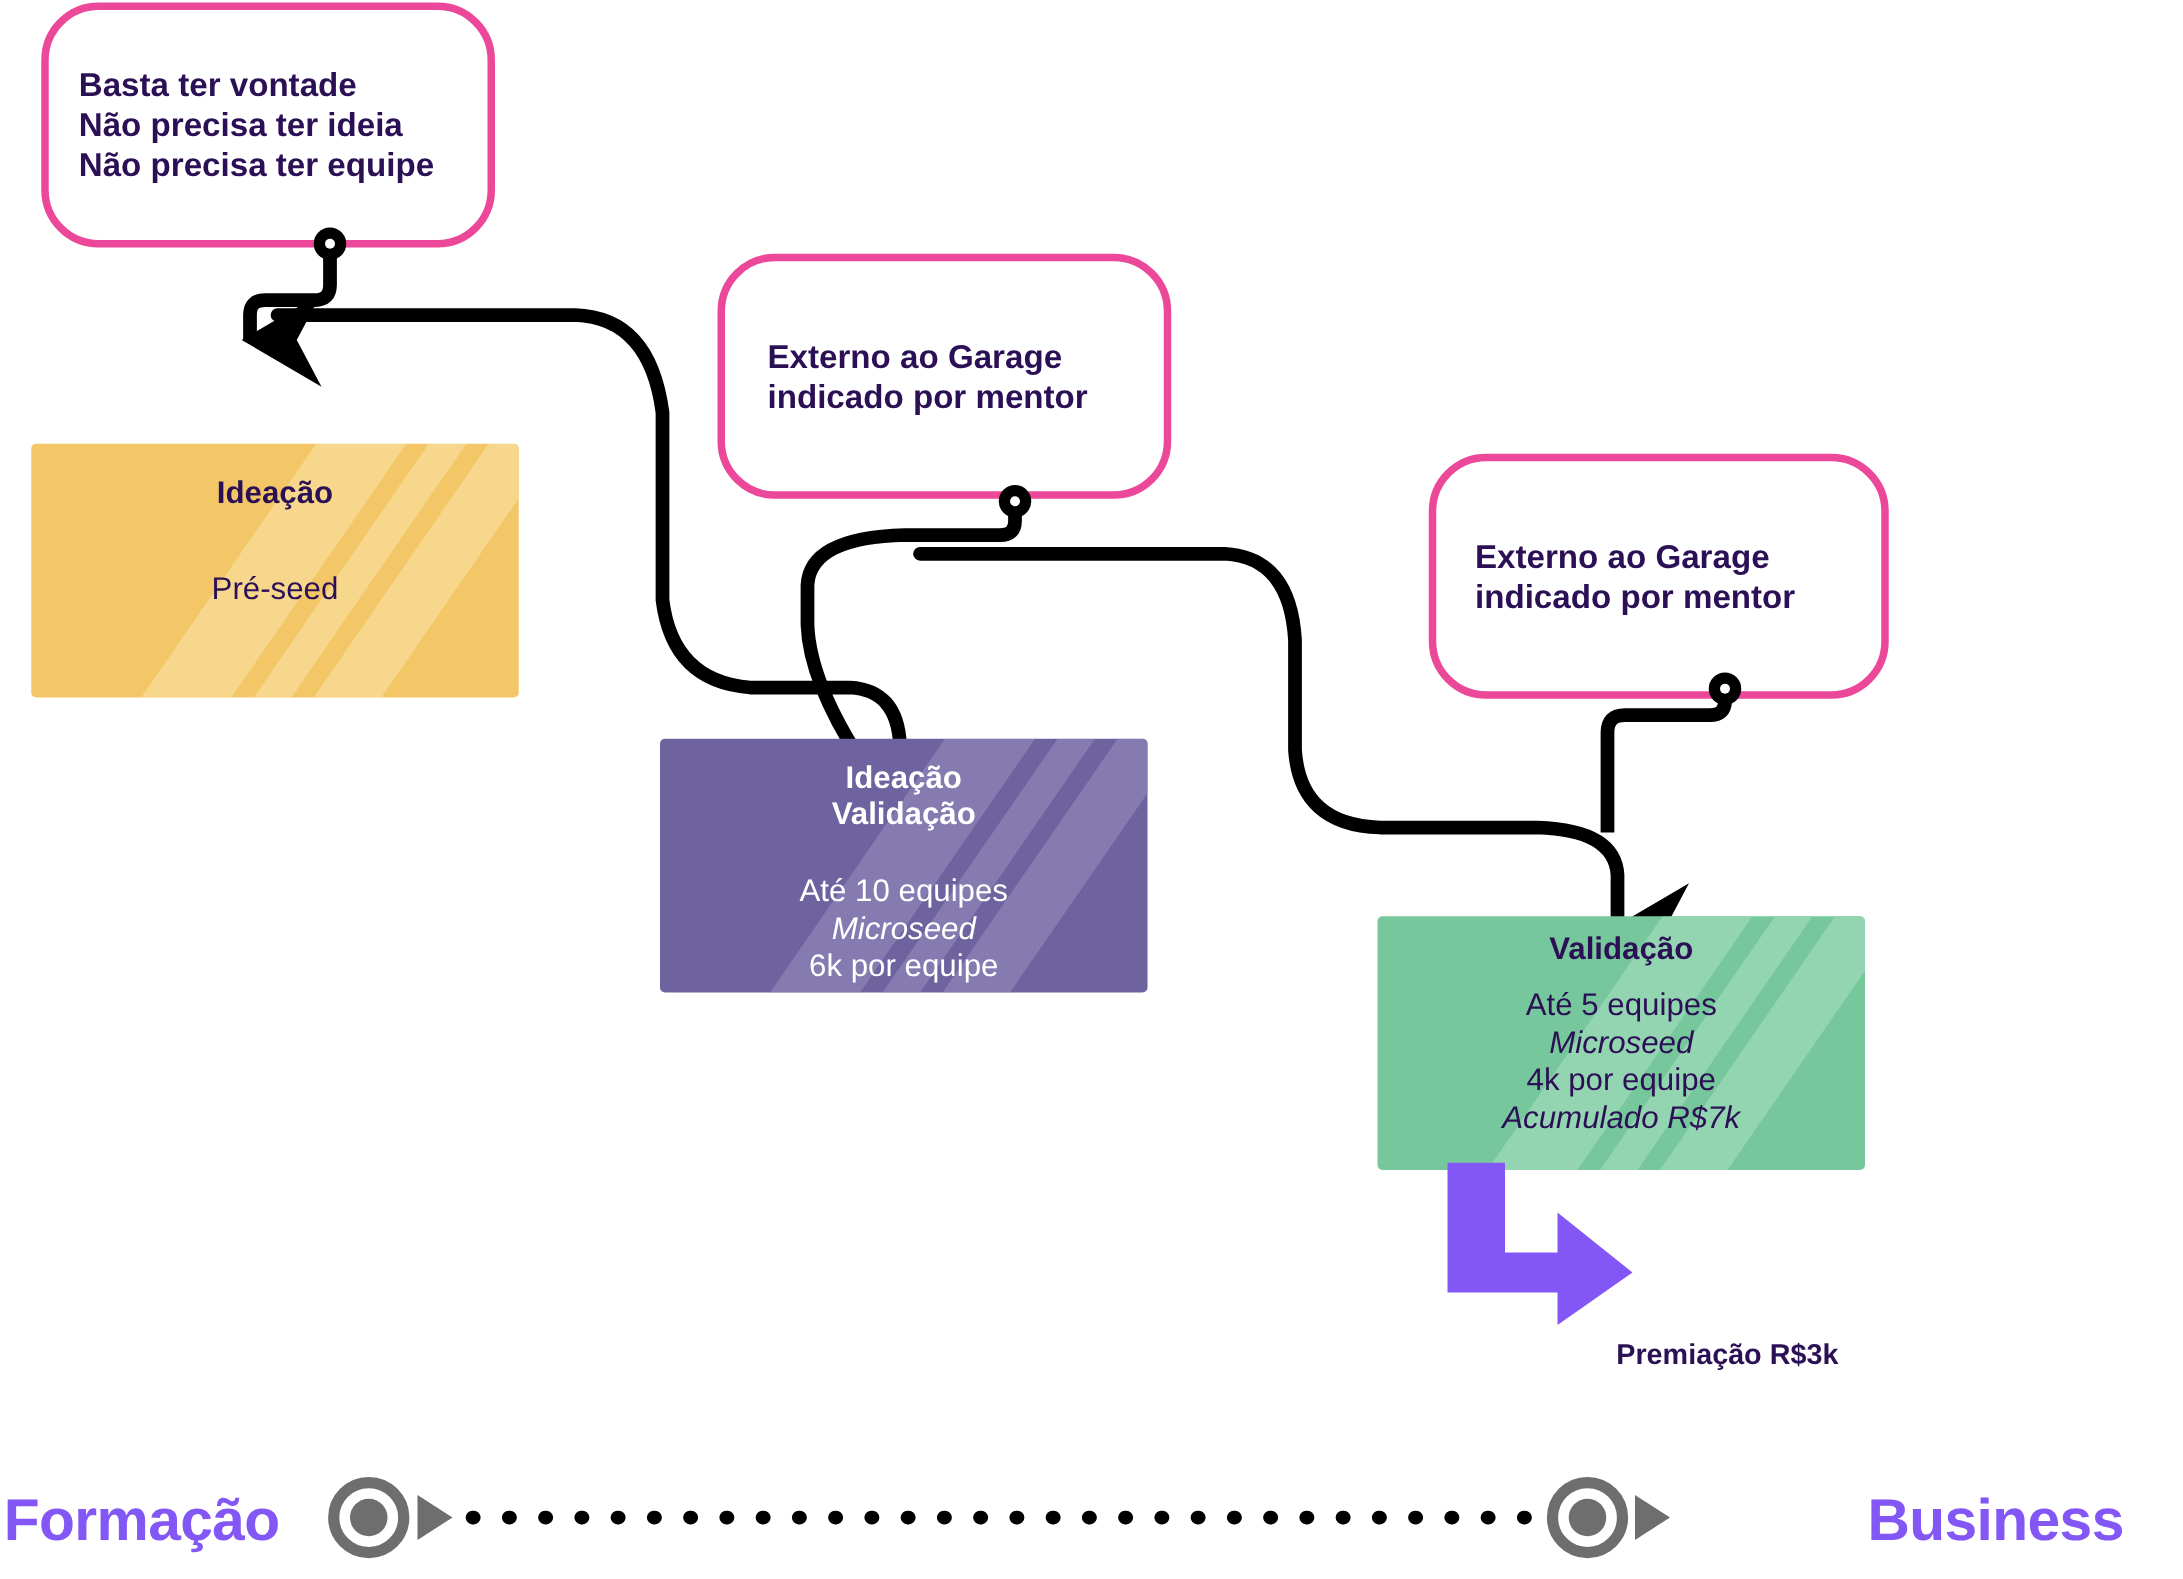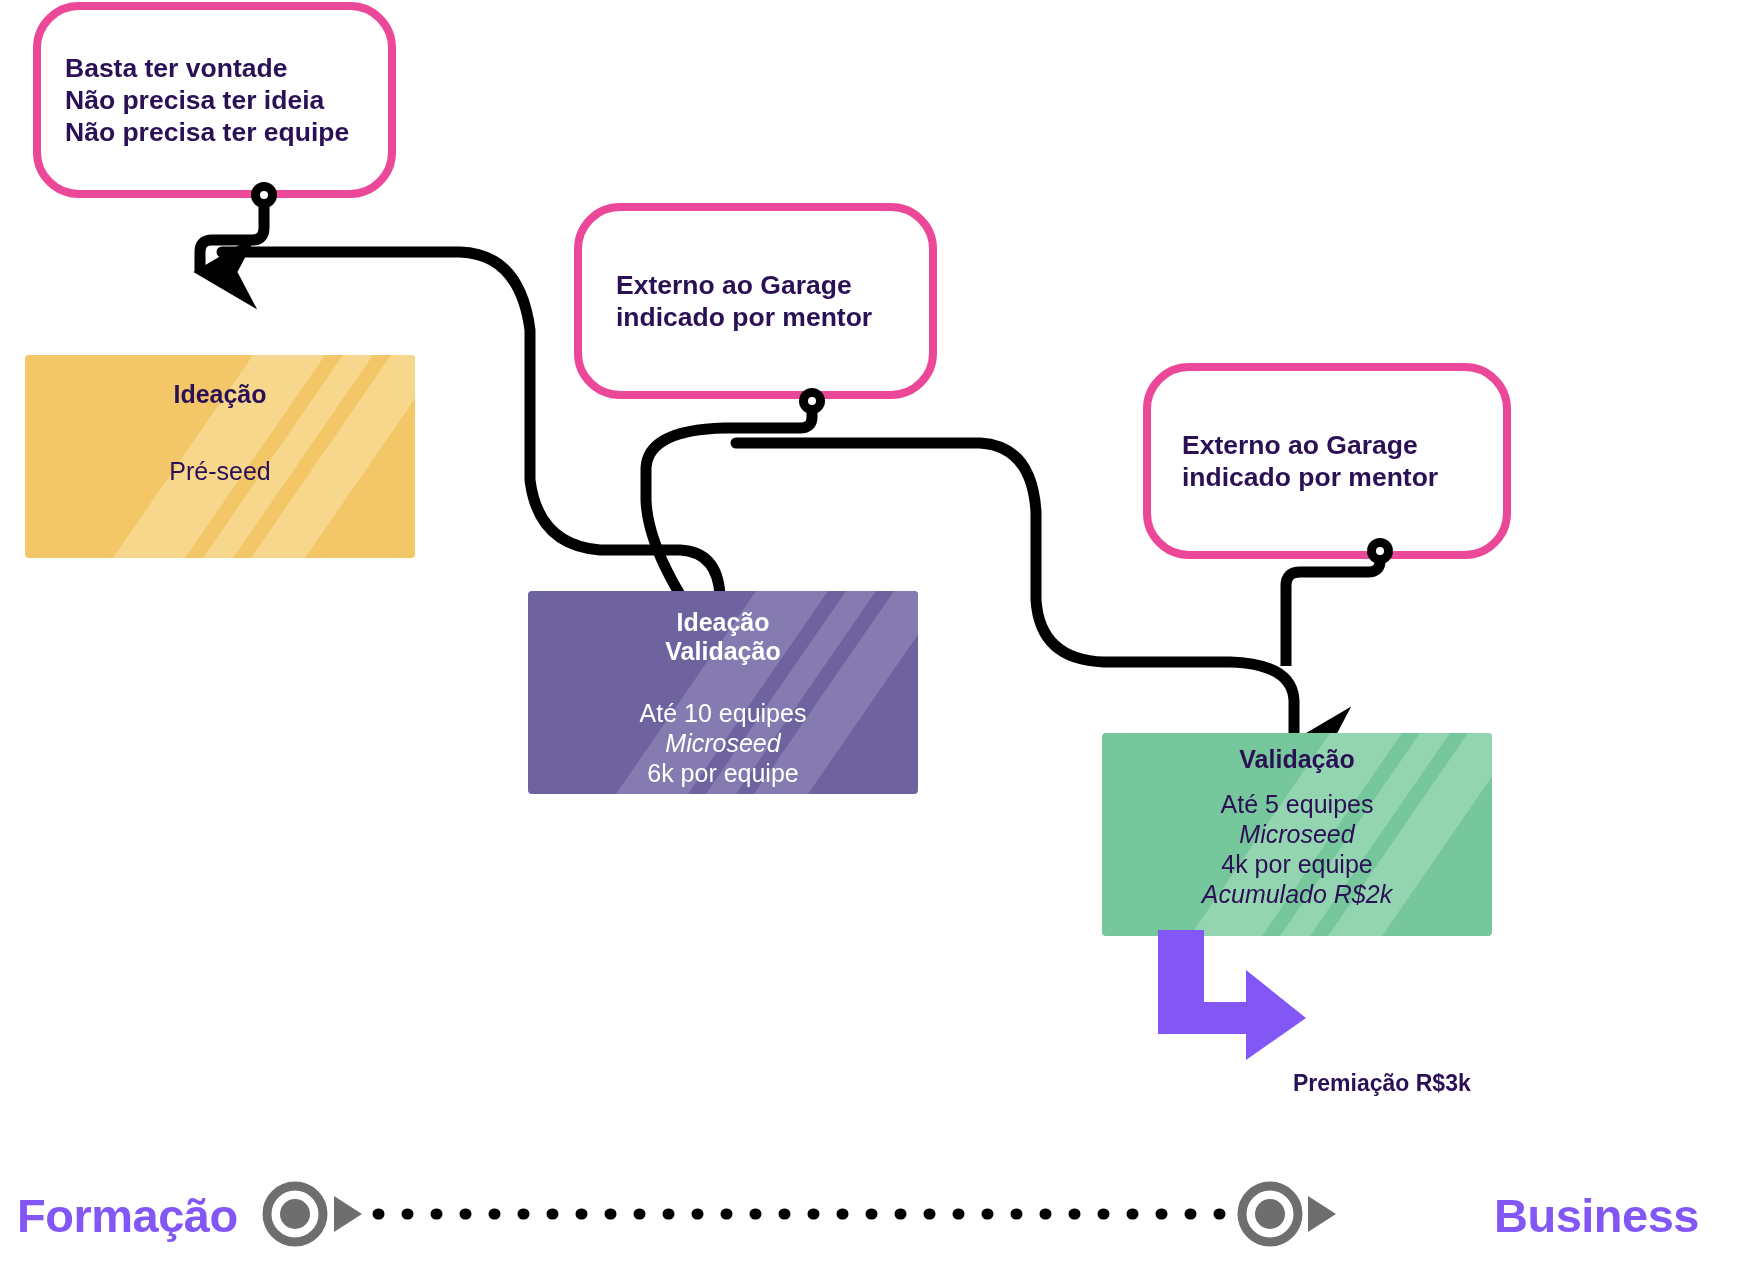--- a/index.html
+++ b/index.html
@@ -11,21 +11,21 @@
   }
   #stage{position:absolute;left:0;top:0;width:1746px;height:1263px;}
 
   
   #wires{position:absolute;left:0;top:0;width:1746px;height:1263px;pointer-events:none;}
 
   
   .bubble{
     position:absolute;
     background:#ffffff;
-    border:8px solid #ec4899;
+    border:6px solid #ec4899;
     border-radius:46px;
     box-sizing:border-box;
     display:flex;align-items:center;
     color:#2B1055;
     font-weight:bold;
     line-height:1.22;
     z-index:6;
   }
   .bubble .txt{padding:0 26px;width:100%;}
   .bubble .line{display:block;white-space:nowrap;}
@@ -89,21 +89,21 @@
   }
   #premiacao-text .l1{font-size:23px;font-weight:bold;white-space:nowrap;}
   #premiacao-text .l2{font-size:25.5px;font-weight:normal;white-space:nowrap;}
 
   
   #axis{position:absolute;left:0;top:1138px;width:1746px;height:125px;z-index:7;}
   .axis-label{
     position:absolute;top:50px;font-size:47px;font-weight:bold;
     color:#8257F5;white-space:nowrap;letter-spacing:-0.5px;
   }
-  #axis-label-left{left:17px;text-align:center;}
+  #axis-label-left{left:3px;text-align:center;}
   #axis-label-right{left:1494px;}
 </style>
 </head>
 <body>
 
 <div id="stage">
 
   <svg id="wires" viewBox="0 0 1746 1263" width="1746" height="1263" aria-hidden="true">
     <defs>
       <marker id="arrowhead" markerWidth="7" markerHeight="6" refX="3.5" refY="5.4" orient="auto" markerUnits="strokeWidth">
@@ -202,21 +202,21 @@
           <polygon points="366,0 420,0 280,203 226,203"></polygon>
         </g>
       </svg>
     </div>
     <div class="content">
       <div class="title">Validação</div>
       <div class="sub-group">
         <div class="sub">Até 5 equipes</div>
         <div class="ital">Microseed</div>
         <div class="sub">4k por equipe</div>
-        <div class="ital">Acumulado R$2k</div>
+        <div class="ital">Acumulado R$7k</div>
       </div>
     </div>
   </div>
 
   <svg style="position:absolute;left:1150px;top:930px;z-index:5;" width="160" height="130" viewBox="0 0 160 130">
     <path d="M8,0 L54,0 L54,72 L96,72 L96,40 L156,88 L96,130 L96,104 L8,104 Z" fill="#8257F5"></path>
   </svg>
 
   <div id="premiacao-text">
     <div class="l1">Premiação R$3k</div>

